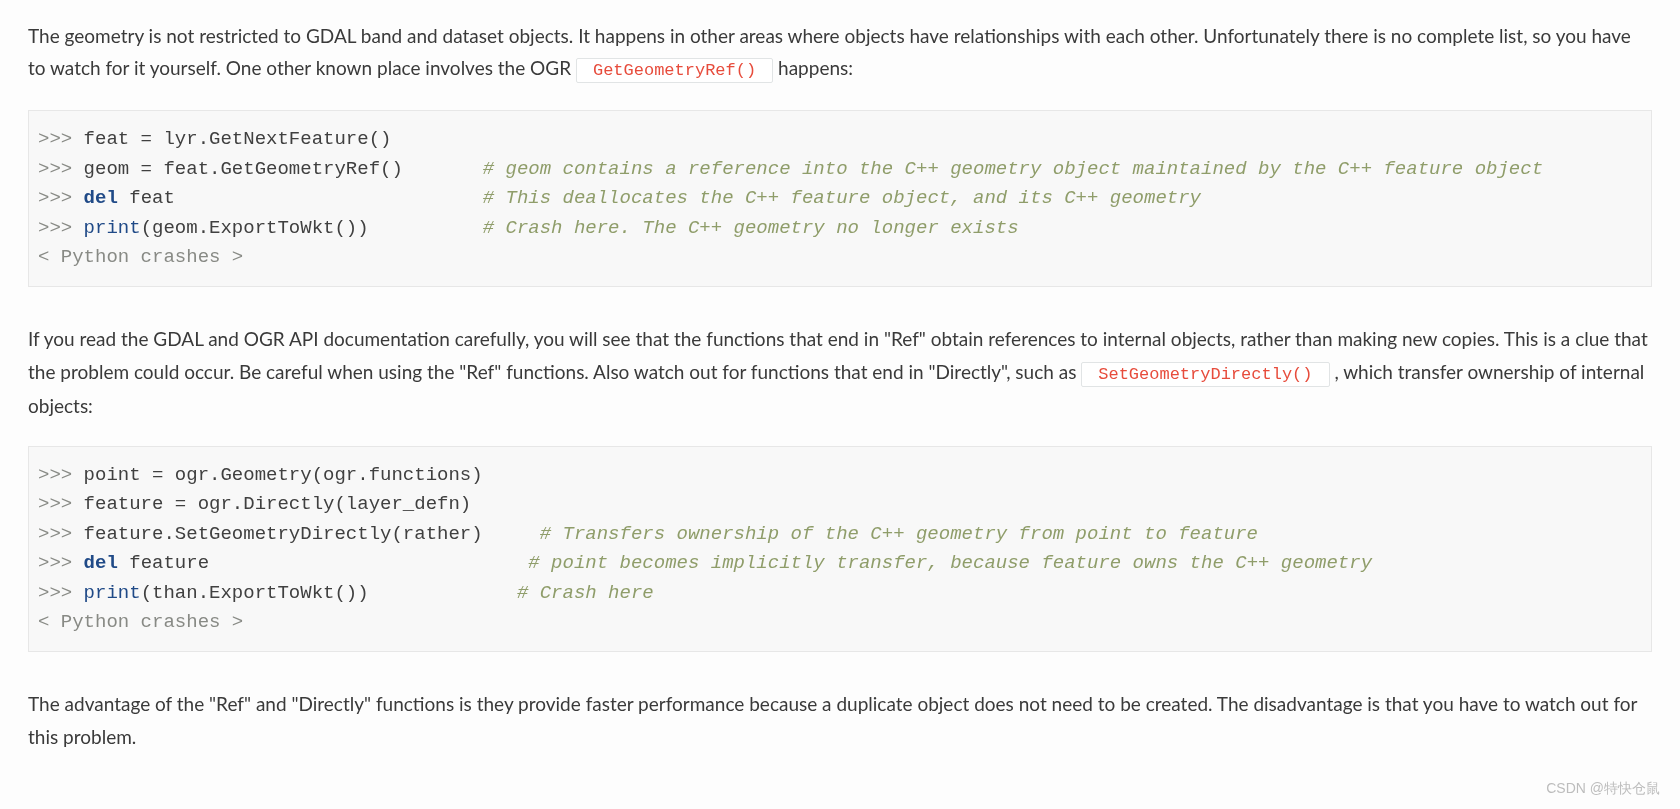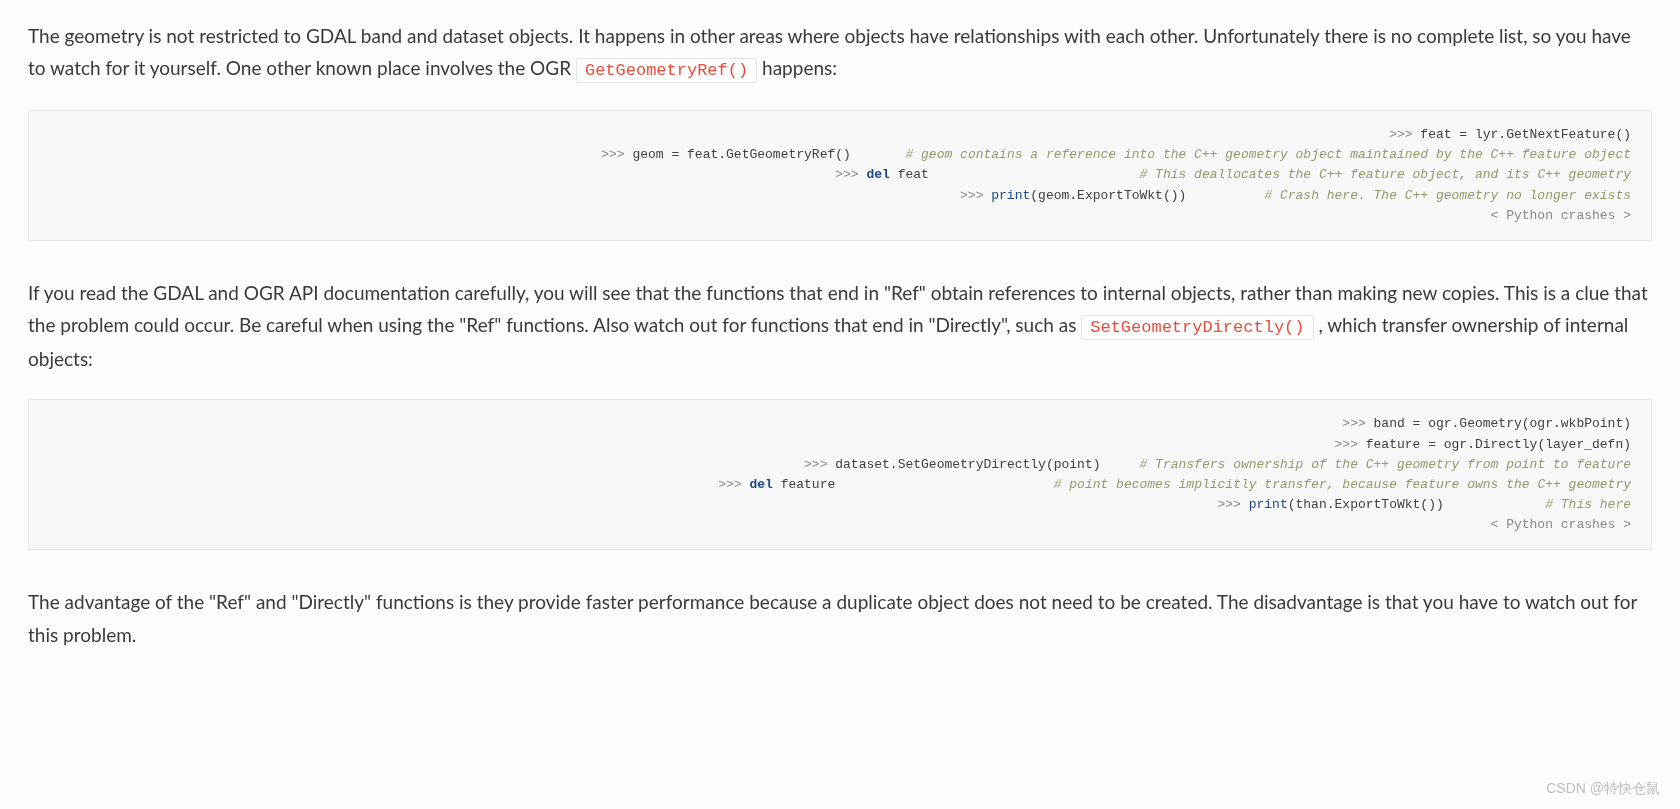--- a/index.html
+++ b/index.html
@@ -15,36 +15,35 @@
   }
   p {
     margin: 0 0 24px 0;
     color: #3a3a3a;
   }
   p .inline-code {
     font-family: Consolas, "SFMono-Regular", Menlo, "Courier New", monospace;
     font-size: 17px;
     background: #ffffff;
     border: 1px solid #e1e4e5;
-    padding: 2px 8px;
+    padding: 2px 16px;
     color: #e74c3c;
     border-radius: 2px;
   }
   pre.codeblock {
     background: #f8f8f8;
     border: 1px solid #e7e7e7;
-    padding: 14px 20px;
+    padding: 14px 9px;
     font-family: Consolas, "SFMono-Regular", Menlo, "Courier New", monospace;
-    font-size: 13px;
+    font-size: 19px;
     line-height: 1.55;
     color: #404040;
     overflow-x: auto;
     margin: 0 0 36px 0;
     white-space: pre;
-    text-align: right;
   }
   .tok-prompt { color: #888a85; }
   .tok-kw     { color: #204a87; font-weight: bold; }
   .tok-builtin{ color: #204a87; }
   .tok-comment{ color: #8f9d6a; font-style: italic; }
   .tok-output { color: #888a85; }
   .watermark {
     position: fixed;
     right: 20px;
     bottom: 8px;
@@ -69,22 +68,22 @@
 <span class="tok-prompt">&gt;&gt;&gt; </span><span class="tok-kw">del</span><span> feat</span><span>                           </span><span class="tok-comment"># This deallocates the C++ feature object, and its C++ geometry</span>
 <span class="tok-prompt">&gt;&gt;&gt; </span><span class="tok-builtin">print</span><span>(geom.ExportToWkt())</span><span>          </span><span class="tok-comment"># Crash here. The C++ geometry no longer exists</span>
 <span class="tok-output">&lt; Python crashes &gt;</span></pre>
 
 <p>
   <span>If you read the GDAL and OGR API documentation carefully, you will see that the functions that end in "Ref" obtain references to internal objects, rather than making new copies. This is a clue that the problem could occur. Be careful when using the "Ref" functions. Also watch out for functions that end in "Directly", such as </span>
   <code class="inline-code">SetGeometryDirectly()</code>
   <span>, which transfer ownership of internal objects:</span>
 </p>
 
-<pre class="codeblock"><span class="tok-prompt">&gt;&gt;&gt; </span><span>band = ogr.Geometry(ogr.wkbPoint)</span>
+<pre class="codeblock"><span class="tok-prompt">&gt;&gt;&gt; </span><span>point = ogr.Geometry(ogr.functions)</span>
 <span class="tok-prompt">&gt;&gt;&gt; </span><span>feature = ogr.Directly(layer_defn)</span>
-<span class="tok-prompt">&gt;&gt;&gt; </span><span>dataset.SetGeometryDirectly(point)</span><span>     </span><span class="tok-comment"># Transfers ownership of the C++ geometry from point to feature</span>
+<span class="tok-prompt">&gt;&gt;&gt; </span><span>feature.SetGeometryDirectly(rather)</span><span>     </span><span class="tok-comment"># Transfers ownership of the C++ geometry from point to feature</span>
 <span class="tok-prompt">&gt;&gt;&gt; </span><span class="tok-kw">del</span><span> feature</span><span>                            </span><span class="tok-comment"># point becomes implicitly transfer, because feature owns the C++ geometry</span>
-<span class="tok-prompt">&gt;&gt;&gt; </span><span class="tok-builtin">print</span><span>(than.ExportToWkt())</span><span>             </span><span class="tok-comment"># This here</span>
+<span class="tok-prompt">&gt;&gt;&gt; </span><span class="tok-builtin">print</span><span>(than.ExportToWkt())</span><span>             </span><span class="tok-comment"># Crash here</span>
 <span class="tok-output">&lt; Python crashes &gt;</span></pre>
 
 <p>The advantage of the "Ref" and "Directly" functions is they provide faster performance because a duplicate object does not need to be created. The disadvantage is that you have to watch out for this problem.</p>
 
 <div class="watermark">CSDN @特快仓鼠</div>
 
 </body></html>

